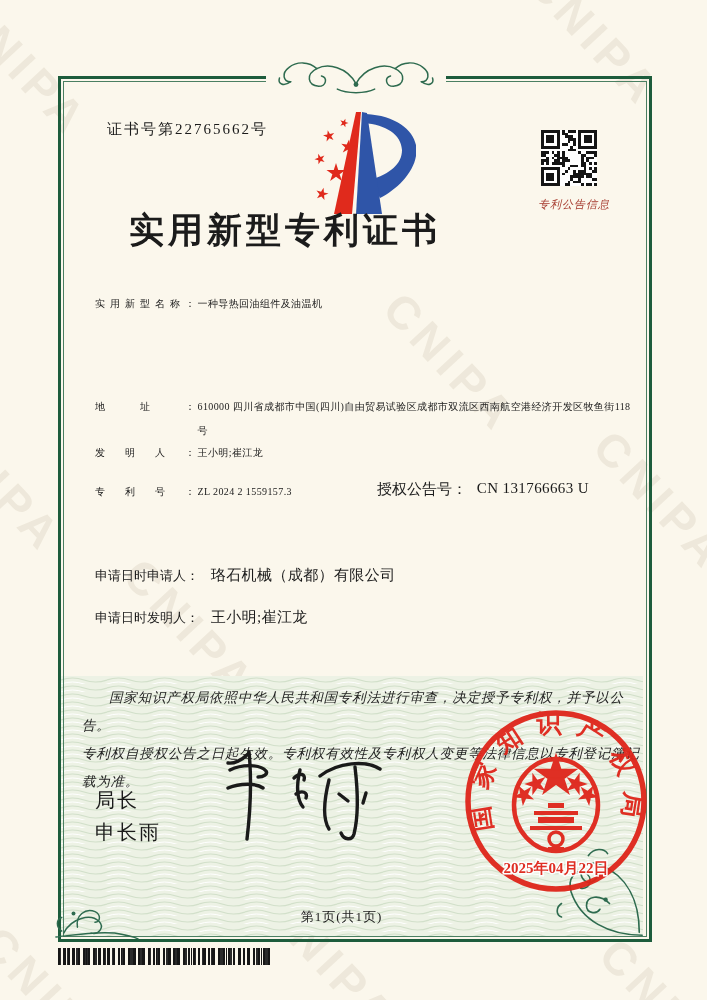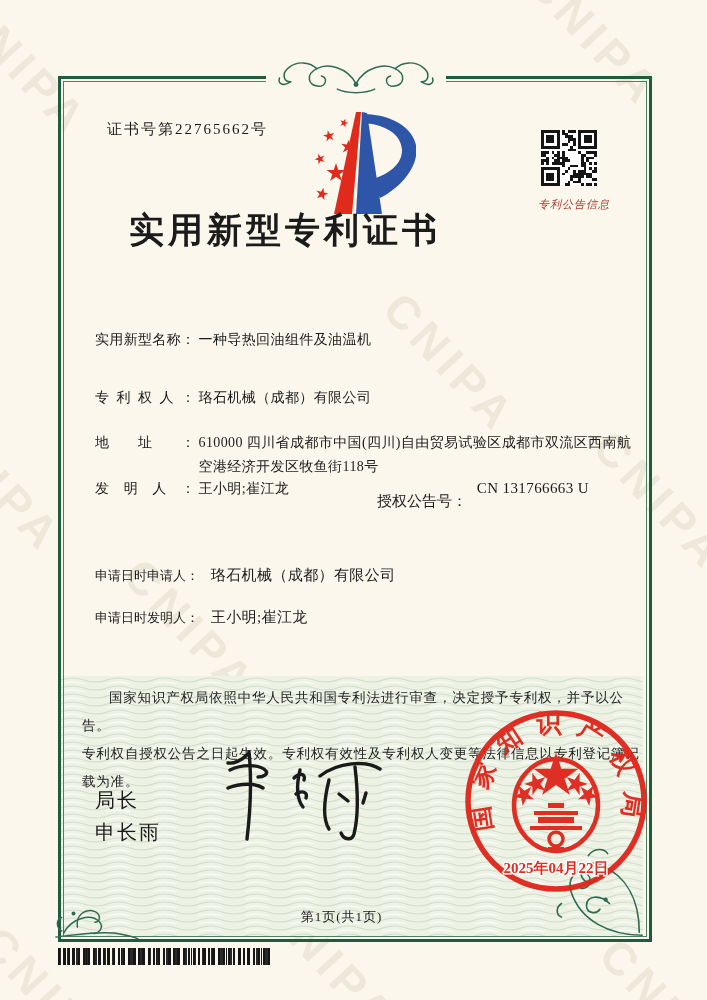--- a/index.html
+++ b/index.html
@@ -41,33 +41,33 @@
   .logo{ position:absolute; left:296px; top:110px; }
   .qr-wrap{ position:absolute; left:541px; top:130px; width:32px; text-align:center; }
   .qr-caption{
     margin-top:7px; font-size:11px; color:#a63a2e; letter-spacing:1px;
     font-style:italic; white-space:nowrap; transform:translateX(-3px);
   }
   .title{
     position:absolute; left:0; top:207px; width:570px; text-align:center;
     font-size:35px; font-weight:bold; letter-spacing:4px;
   }
-  .frow{ position:absolute; left:95px; font-size:14px; line-height:24px;margin-top:36px; }
+  .frow{ position:absolute; left:95px; font-size:10px; line-height:24px; }
   .flabel{
     display:inline-block; width:100px; text-align:justify; text-align-last:justify;
     vertical-align:top;
   }
   .fvalue{ display:inline-block; vertical-align:top; max-width:440px; letter-spacing:0.4px; }
   .frow-sm{ position:absolute; left:95px; font-size:15px; line-height:24px; }
   .flabel-sm{ display:inline-block; font-size:13px; vertical-align:baseline; margin-right:8px; }
   .rcol{ position:absolute; left:377px; font-size:15px; }
-  .rlabel{ display:inline-block; margin-right:6px;margin-top:12px; }
+  .rlabel{ display:inline-block; margin-right:6px; }
   .statement{
     position:absolute; left:82px; top:684px; width:562px;
-    font-size:13.5px; line-height:28px; letter-spacing:0.8px;
+    font-size:13.5px; font-style:italic; line-height:28px; letter-spacing:0.8px;
     color:#232323;
   }
   .statement .ln1{ text-indent:2em; }
   .signer{
     position:absolute; left:95px; top:784px;
     font-family:"Liberation Sans","DejaVu Sans",sans-serif;
     font-size:20px; font-weight:500; line-height:32px; letter-spacing:2px;
   }
   .signature{ position:absolute; left:208px; top:744px; }
   .seal{ position:absolute; left:462px; top:707px; z-index:5; }
@@ -318,35 +318,35 @@
       <div class="qr-caption">专利公告信息</div>
     </div>
 
     <div class="title">实用新型专利证书</div>
 
     <div class="frow" style="top:292px;">
       <span class="flabel">实用新型名称：</span>
       <span class="fvalue">一种导热回油组件及油温机</span>
     </div>
 
-    <div class="frow" style="top:350px;">
-      <span class="flabel">专利权人：</span>
-      <span class="fvalue">珞石机械（成都）有限公司</span>
-    </div>
 
     <div class="frow" style="top:395px;">
       <span class="flabel">地址：</span>
       <span class="fvalue" style="width:440px;">610000 四川省成都市中国(四川)自由贸易试验区成都市双流区西南航空港经济开发区牧鱼街118号</span>
     </div>
 
     <div class="frow" style="top:441px;">
       <span class="flabel">发明人：</span>
       <span class="fvalue">王小明;崔江龙</span>
     </div>
 
+    <div class="frow" style="top:480px;">
+      <span class="flabel">专利号：</span>
+      <span class="fvalue">ZL 2024 2 1559157.3</span>
+    </div>
     <div class="rcol" style="top:480px;">
       <span class="rlabel">授权公告号：</span>
       <span class="fvalue">CN 131766663 U</span>
     </div>
 
 
     <div class="frow-sm" style="top:605px;">
       <span class="flabel-sm">申请日时发明人：</span>
       <span class="fvalue">王小明;崔江龙</span>
     </div>

